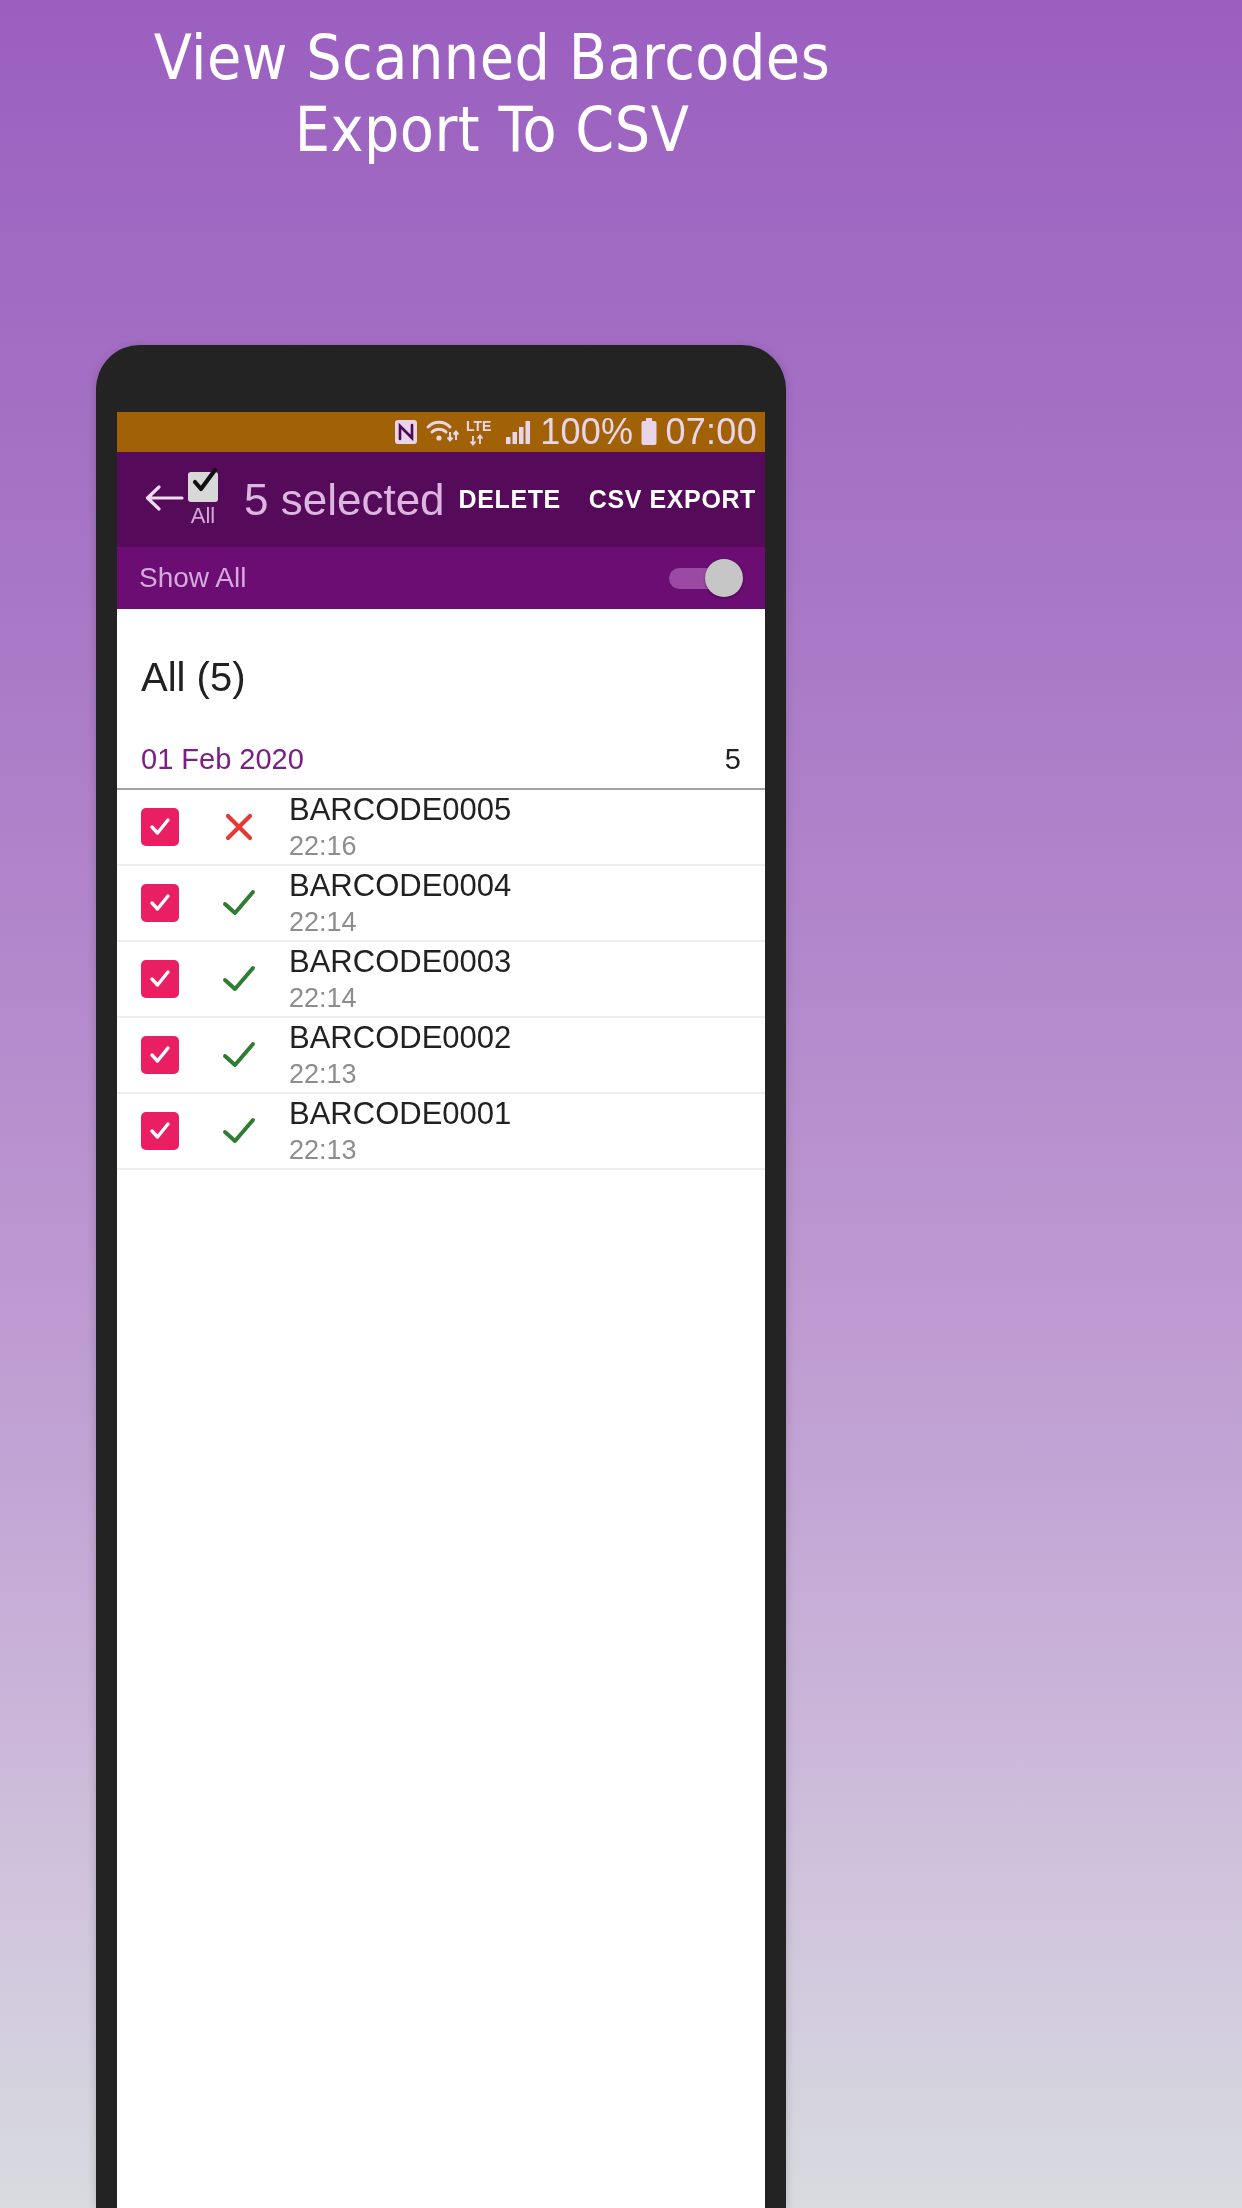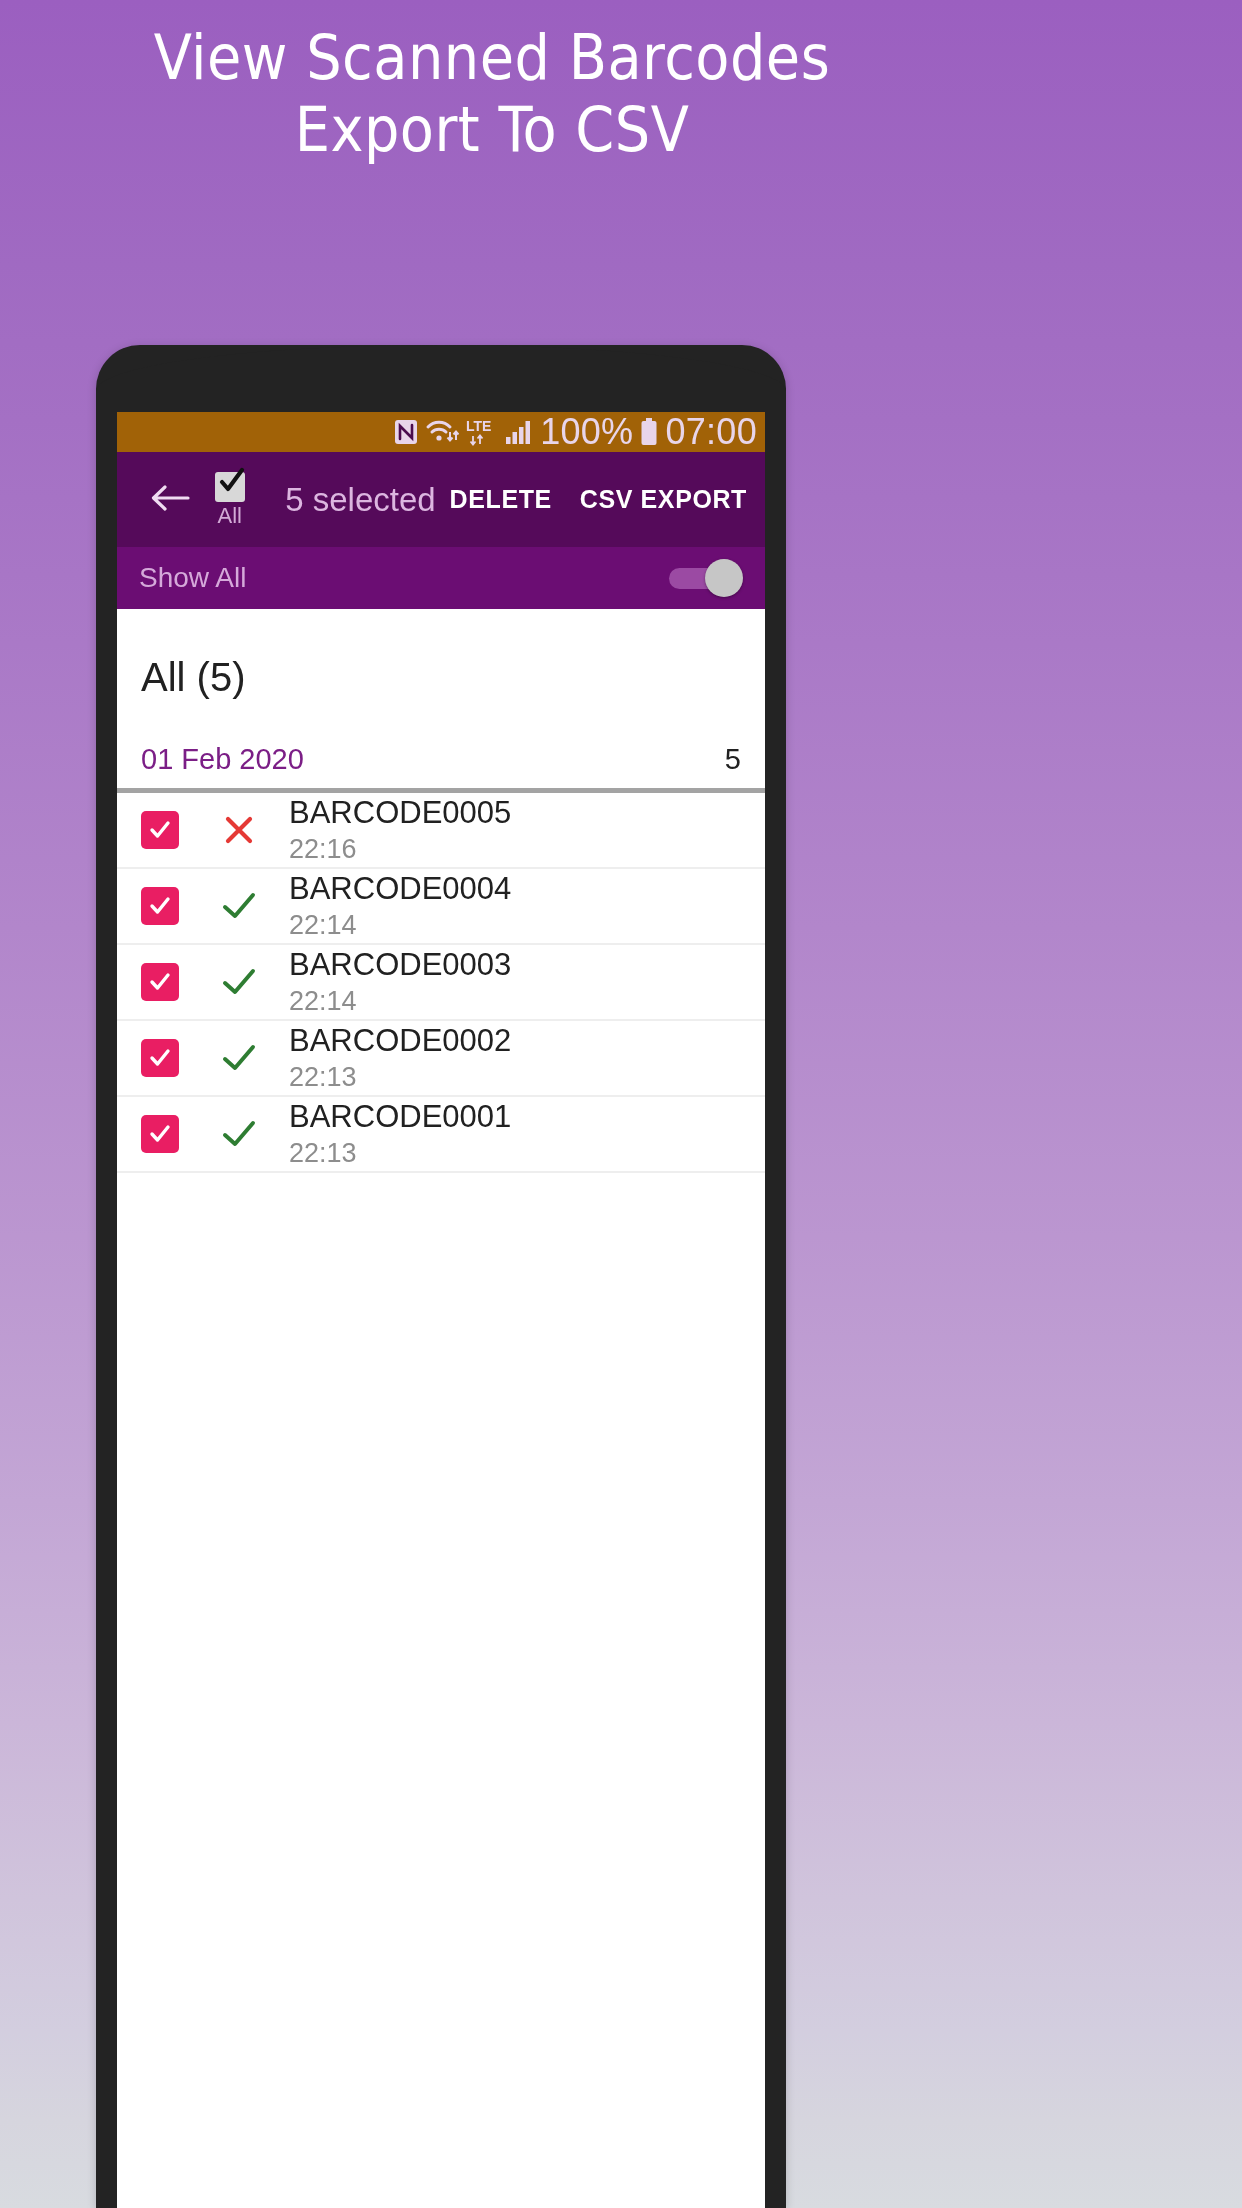--- a/index.html
+++ b/index.html
@@ -80,21 +80,21 @@
   }
   .all-check .cbox {
     width:30px; height:30px; background:#d8d8d8; border-radius:3px;
     display:flex; align-items:center; justify-content:center;
     position:relative;
   }
   .all-check .lbl {
     color:#d2aad6; font-size:22px; margin-top:3px; line-height:22px;
   }
   .appbar-title {
-    color:#dcb6e0; font-size:33px; margin-left:26px; flex:0 0 auto;
+    color:#dcb6e0; font-size:44px; margin-left:26px; flex:0 0 auto;
     white-space:nowrap;
   }
   .appbar-actions {
     margin-left:auto; display:flex; align-items:center; gap:0;
     padding-right:4px;
   }
   .action-btn {
     color:#ffffff; font-size:25px; font-weight:700; letter-spacing:0.6px;
     padding:0 14px; cursor:pointer; white-space:nowrap;
   }
@@ -118,21 +118,21 @@
     box-shadow:0 1px 3px rgba(0,0,0,0.35);
   }
 
   
   .content { background:#ffffff; height:1599px; }
   .list-title {
     font-size:40px; color:#212121; padding:44px 0 0 24px; line-height:48px;
   }
   .date-row {
     display:flex; align-items:baseline; padding:42px 24px 12px 24px;
-    border-bottom:5px solid #a3a3a3;
+    border-bottom:2px solid #a3a3a3;
     text-align:center;
   }
   .date-label { color:#7b1e86; font-size:29px; }
   .date-count { margin-left:auto; color:#212121; font-size:29px; }
 
   .row {
     display:flex; align-items:center;
     height:76px; padding:0 24px;
     border-bottom:2px solid #eeeeee;
   }

